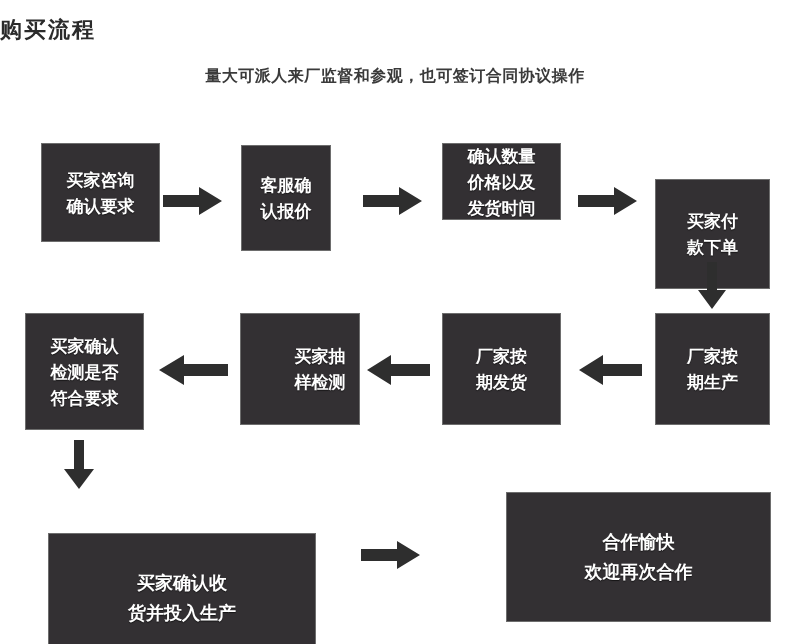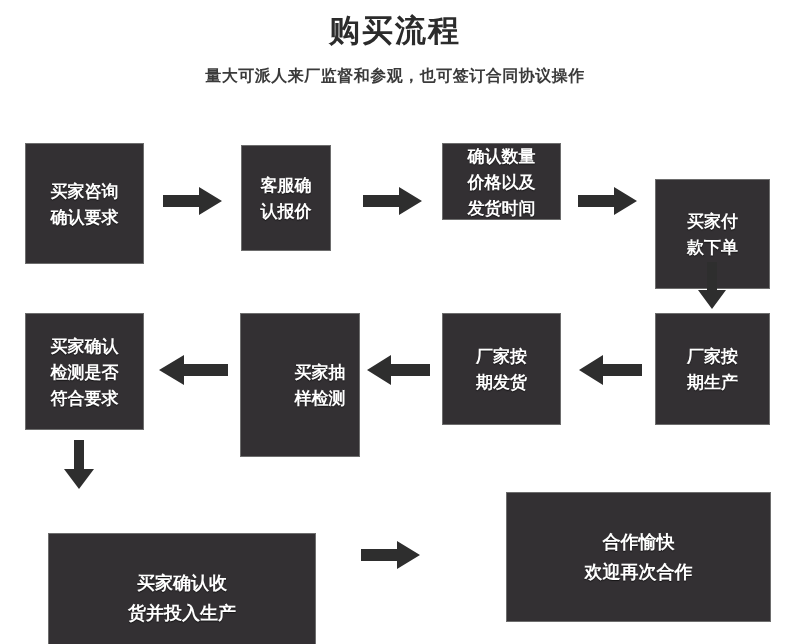--- a/index.html
+++ b/index.html
@@ -15,22 +15,22 @@
     width: 790px;
     height: 644px;
     background: #ffffff;
     overflow: hidden;
   }
   .title {
     position: absolute;
     left: 0;
     top: 10px;
     width: 790px;
-    text-align: center;
-    font-size: 31px;
+    text-align: left;
+    font-size: 22px;
     font-weight: bold;
     color: #2b2b2b;
     letter-spacing: 2px;
     line-height: 40px;
   }
   .subtitle {
     position: absolute;
     left: 0;
     top: 62px;
     width: 790px;
@@ -71,21 +71,21 @@
   .arrow svg { display: block; }
 </style>
 </head>
 <body>
 
 <div id="page">
 
   <div class="title">购买流程</div>
   <div class="subtitle">量大可派人来厂监督和参观，也可签订合同协议操作</div>
 
-  <div class="node" style="left:25px; top:143px; width:119px; height:121px;">
+  <div class="node" style="left:41px; top:143px; width:119px; height:99px;">
     <span class="lines">买家咨询
 确认要求</span>
   </div>
 
   <div class="arrow" style="left:163px; top:186px;">
     <svg width="60" height="30" viewBox="0 0 60 30" aria-hidden="true">
       <path d="M0 9 L36 9 L36 1 L59 15 L36 29 L36 21 L0 21 Z" fill="#2e2e2e"></path>
     </svg>
   </div>
 
@@ -138,21 +138,21 @@
     <span class="lines">厂家按
 期发货</span>
   </div>
 
   <div class="arrow" style="left:366px; top:354px;">
     <svg width="64" height="32" viewBox="0 0 64 32" aria-hidden="true">
       <path d="M64 10 L25 10 L25 1 L1 16 L25 31 L25 22 L64 22 Z" fill="#2e2e2e"></path>
     </svg>
   </div>
 
-  <div class="node" style="left:240px; top:313px; width:120px; height:144px;padding-left:40px;">
+  <div class="node" style="left:240px; top:313px; width:120px; height:112px;padding-left:40px;">
     <span class="lines">买家抽
 样检测</span>
   </div>
 
   <div class="arrow" style="left:158px; top:354px;">
     <svg width="70" height="32" viewBox="0 0 70 32" aria-hidden="true">
       <path d="M70 10 L26 10 L26 1 L1 16 L26 31 L26 22 L70 22 Z" fill="#2e2e2e"></path>
     </svg>
   </div>
 

